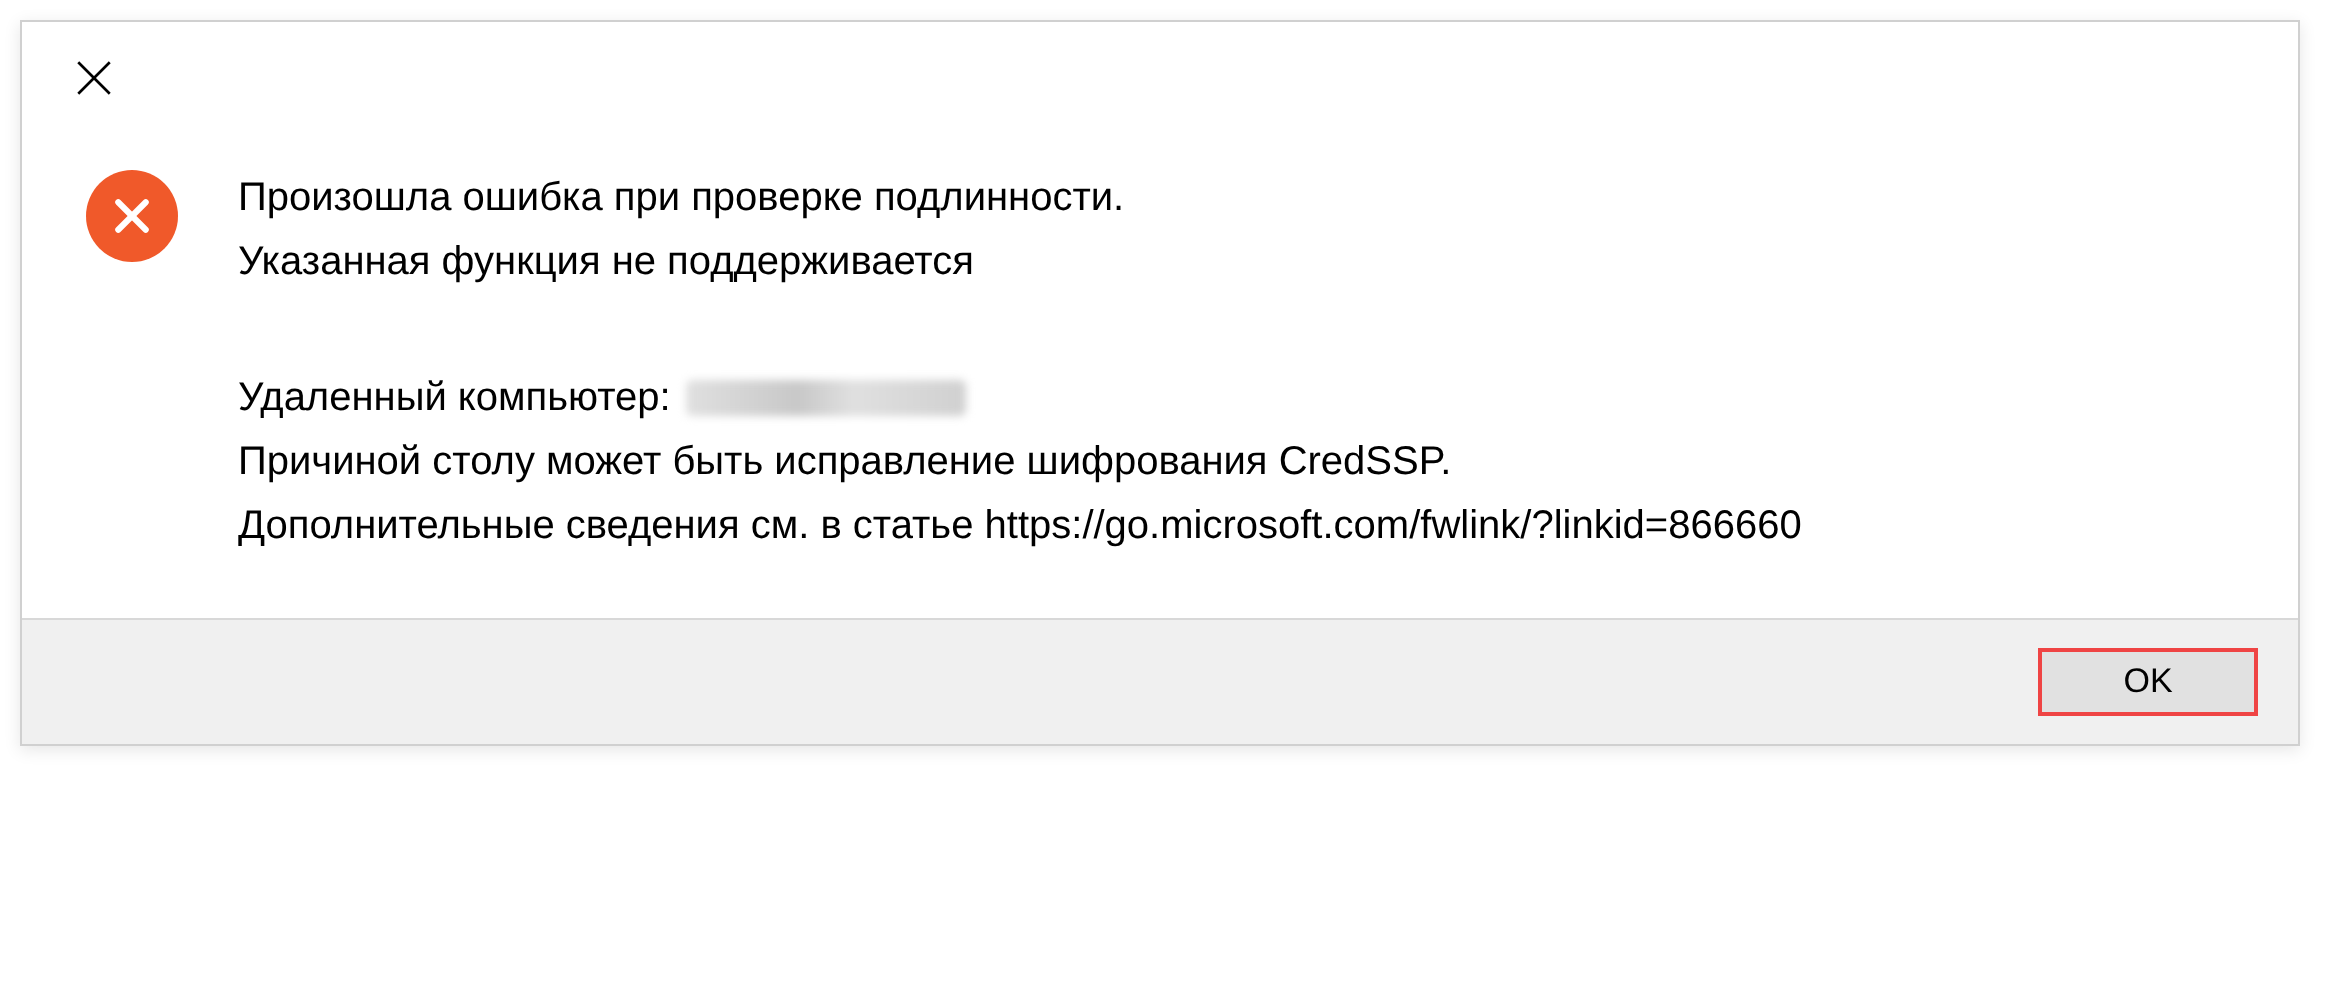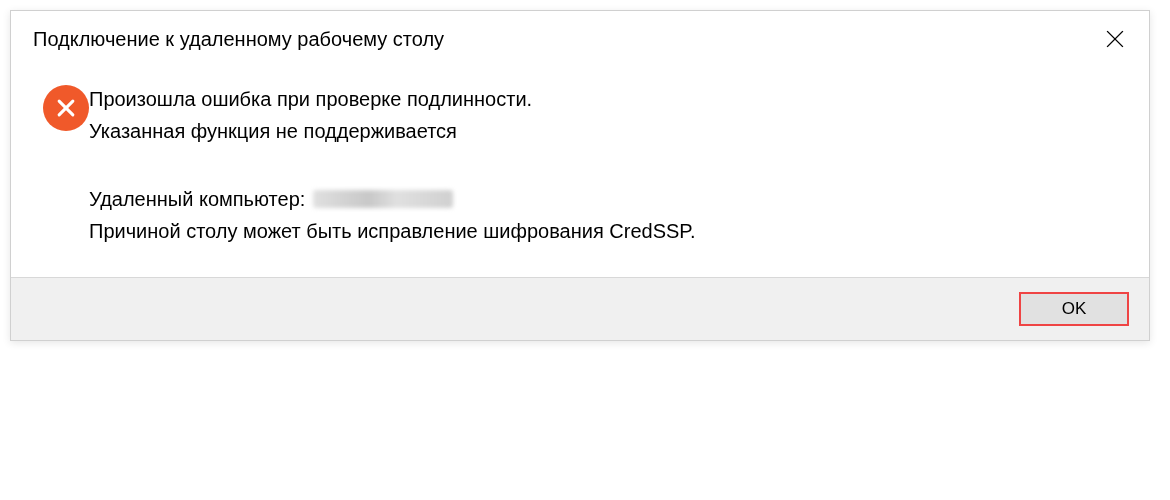--- a/index.html
+++ b/index.html
@@ -44,20 +44,21 @@
       color: #000000;
     }
     .close-btn svg {
       width: 18px;
       height: 18px;
     }
     .body-area {
       display: flex;
       align-items: flex-start;
       padding: 20px 22px 30px 32px;
+      gap: 30px;
     }
     .error-icon {
       width: 46px;
       height: 46px;
       border-radius: 50%;
       background: #f0592a;
       display: flex;
       align-items: center;
       justify-content: center;
       flex-shrink: 0;
@@ -105,21 +106,20 @@
       cursor: pointer;
       font-family: inherit;
       padding: 0 24px;
     }
   </style>
 </head>
 <body>
 
 <div class="dialog">
   <div class="titlebar">
-    <div class="title">Подключение к удаленному рабочему столу</div>
     <div class="close-btn">
       <svg viewBox="0 0 16 16" fill="none" stroke="currentColor" stroke-width="1.2">
         <line x1="1" y1="1" x2="15" y2="15"></line>
         <line x1="15" y1="1" x2="1" y2="15"></line>
       </svg>
     </div>
   </div>
 
   <div class="body-area">
     <div class="error-icon">
@@ -130,20 +130,21 @@
     </div>
     <div class="message-block">
       <div>Произошла ошибка при проверке подлинности.</div>
       <div>Указанная функция не поддерживается</div>
       <div class="para2">
         <div class="remote-line">
           <span>Удаленный компьютер:</span>
           <span class="blurred"></span>
         </div>
         <div>Причиной столу может быть исправление шифрования CredSSP.</div>
+        <div>Дополнительные сведения см. в статье https://go.microsoft.com/fwlink/?linkid=866660</div>
       </div>
     </div>
   </div>
 
   <div class="button-bar">
     <button class="ok-button">OK</button>
   </div>
 </div>
 
 </body></html>

